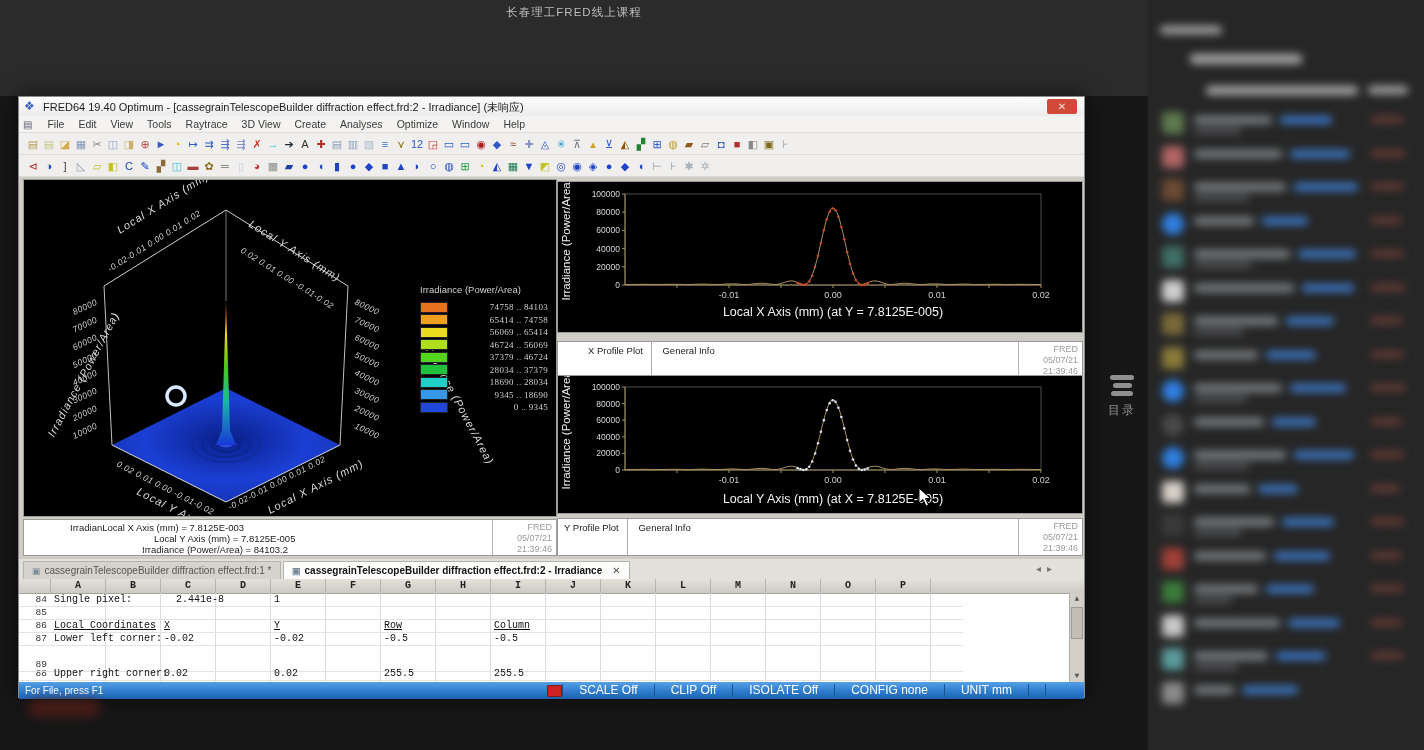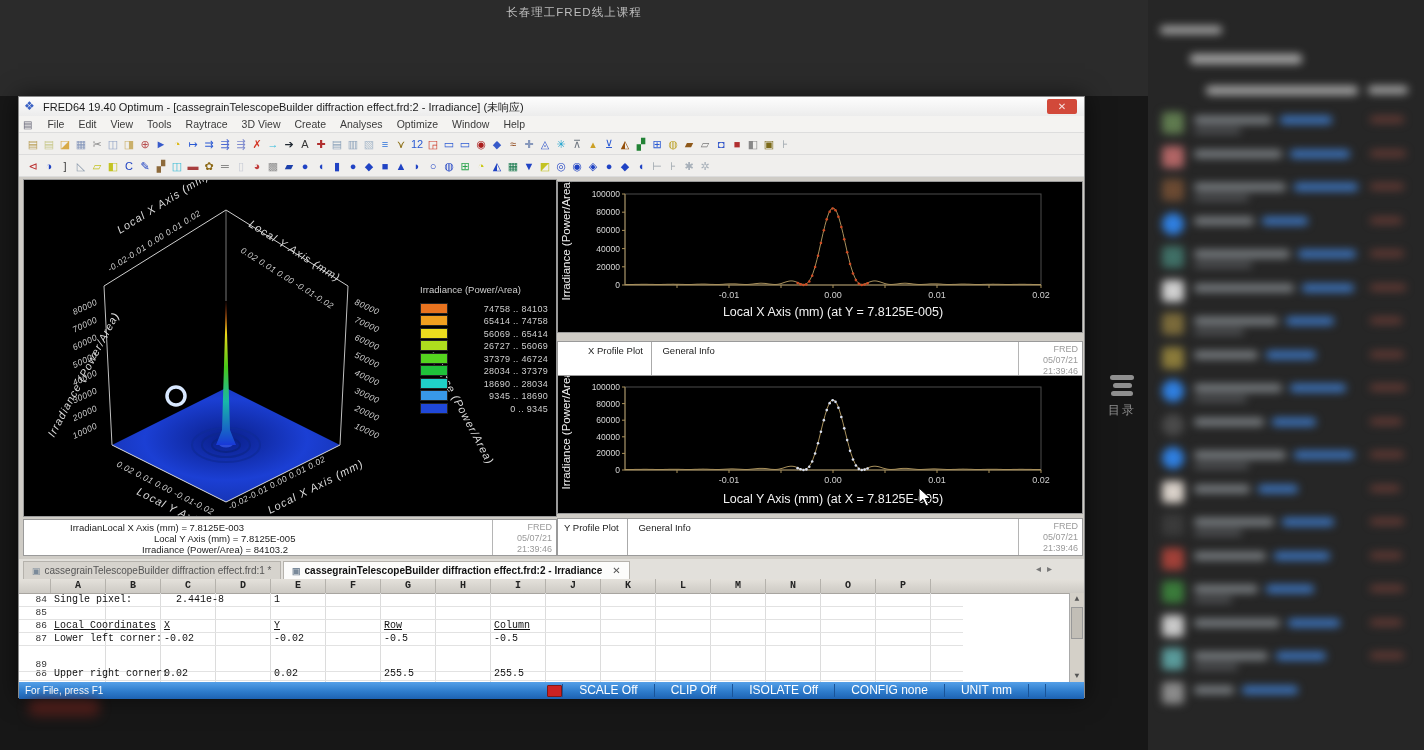--- a/index.html
+++ b/index.html
@@ -35,21 +35,21 @@
     box-sizing:border-box;font-size:9.5px;color:#222;}
   .pinfo .l1{margin:2px 0 0 46px;} .pinfo .l2{margin-left:130px;} .pinfo .l3{margin-left:118px;}
   .stamp{position:absolute;right:0;top:0;bottom:0;width:64px;border-left:1px solid #b5b5b5;
     text-align:right;color:#9a9a9a;font-size:9px;line-height:1.2;padding:2px 4px 0 0;box-sizing:border-box;background:#fff;}
   .pbar{position:absolute;left:538px;width:526px;background:#fff;border:1px solid #9a9a9a;box-sizing:border-box;}
   .pbar1{top:164px;height:41px;padding-left:24px;} .pbar2{top:341px;height:38px;}
   .pbar .cell{display:inline-block;font-size:9.5px;color:#222;padding:3px 6px;vertical-align:top;}
   .pbar .c1{border-right:1px solid #aaa;height:100%;box-sizing:border-box;min-width:70px;}
   .legend{position:absolute;right:8px;top:104px;width:128px;color:#cfcfcf;font-size:9.5px;}
   .legend .lt{margin-bottom:6px;}
-  .lrow{display:flex;align-items:flex-end;height:12.5px;}
+  .lrow{display:flex;align-items:center;height:12.5px;font-family:Liberation Serif, serif;}
   .lchip{width:26px;height:9px;border:1px solid #222;margin-right:6px;flex:0 0 26px;}
   .lrange{flex:1;text-align:right;font-size:9px;letter-spacing:.3px;}
   svg text{font-family:"Liberation Sans",sans-serif;}
   .s3dlab{fill:#d8d8d8;font-size:11px;font-style:italic;letter-spacing:1px;}
   .s3dtick{fill:#cfcfcf;font-size:8.5px;font-style:italic;letter-spacing:.5px;}
   .ptick{fill:#d8d8d8;font-size:8.5px;}
   .ptick2{fill:#cfcfcf;font-size:9px;}
   .plab{fill:#f0f0f0;font-size:11.5px;}
   .pxlab{fill:#f2f2f2;font-size:12.5px;}
   
@@ -308,21 +308,21 @@
               <div class="lrow">
                 <span class="lchip" style="background: rgb(240, 160, 31);"></span>
                 <span class="lrange">65414 .. 74758</span>
               </div>
               <div class="lrow">
                 <span class="lchip" style="background: rgb(236, 220, 30);"></span>
                 <span class="lrange">56069 .. 65414</span>
               </div>
               <div class="lrow">
                 <span class="lchip" style="background: rgb(174, 222, 30);"></span>
-                <span class="lrange">26727 .. 56069</span>
+                <span class="lrange">46724 .. 56069</span>
               </div>
               <div class="lrow">
                 <span class="lchip" style="background: rgb(85, 212, 31);"></span>
                 <span class="lrange">37379 .. 46724</span>
               </div>
               <div class="lrow">
                 <span class="lchip" style="background: rgb(31, 194, 58);"></span>
                 <span class="lrange">28034 .. 37379</span>
               </div>
               <div class="lrow">

